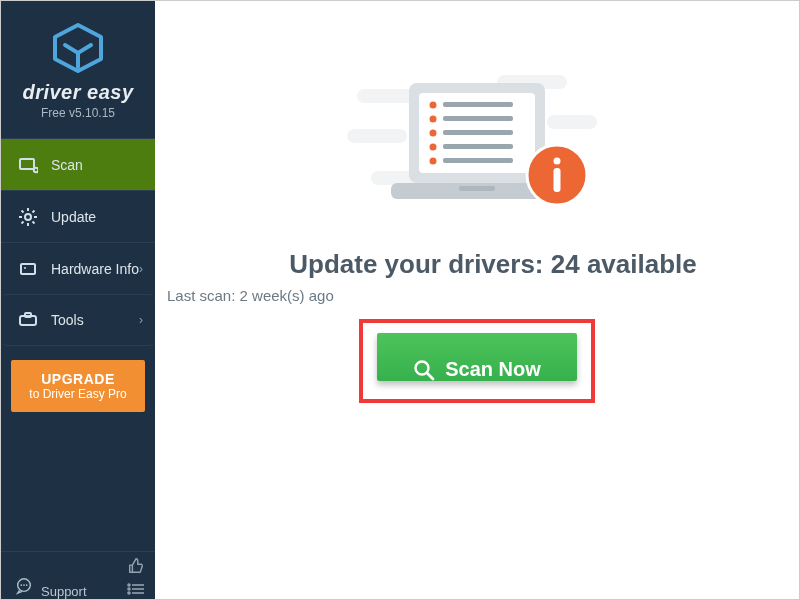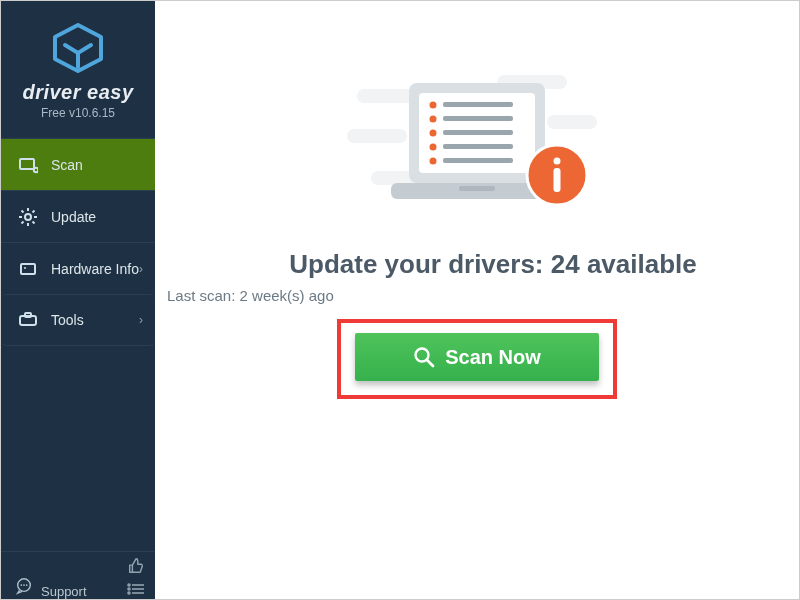--- a/index.html
+++ b/index.html
@@ -138,28 +138,28 @@
     color: #6c7a85;
     padding-left: 12px;
   }
   .scan-wrap {
     position: absolute;
     top: 318px; left: 50%; transform: translateX(-50%);
     border: 4px solid #ef3a38;
     padding: 10px 14px 14px;
   }
   .scan-btn {
-    width: 244px; height: 48px;
+    width: 200px; height: 48px;
     background: linear-gradient(#4fc35a,#35b14d);
     border: none;
     color: #fff;
     font-size: 20px;
     font-weight: 600;
     display: inline-flex;
-    align-items: center;
+    align-items: flex-end;
     justify-content: center;
     gap: 10px;
     cursor: pointer;
     border-radius: 2px;
     box-shadow: 0 4px 6px rgba(0,0,0,.25);
   }
 </style>
 </head>
 <body>
 
@@ -171,21 +171,21 @@
   </div>
 
   <div class="sidebar">
     <div class="brand">
       <svg width="54" height="50" viewBox="0 0 54 50">
         <polygon points="27,2 50,14 50,36 27,48 4,36 4,14" fill="none" stroke="#4ea6dd" stroke-width="4" stroke-linejoin="round"></polygon>
         <polyline points="14,22 27,30 40,22" fill="none" stroke="#4ea6dd" stroke-width="4" stroke-linecap="round"></polyline>
         <line x1="27" y1="30" x2="27" y2="44" stroke="#4ea6dd" stroke-width="4" stroke-linecap="round"></line>
       </svg>
       <div class="brand-name">driver easy</div>
-      <div class="brand-version">Free v10.6.15</div>
+      <div class="brand-version">Free v5.10.15</div>
     </div>
 
     <div class="nav">
       <div class="nav-item active">
         <span class="ico">
           <svg width="20" height="20" viewBox="0 0 20 20">
               <rect x="2" y="4" width="14" height="10" rx="1" fill="none" stroke="#cfe0ea" stroke-width="2"></rect>
               <circle cx="18" cy="15" r="2.2" fill="none" stroke="#cfe0ea" stroke-width="2"></circle>
               <line x1="19.5" y1="16.5" x2="22" y2="19" stroke="#cfe0ea" stroke-width="2"></line>
             </svg>
@@ -225,20 +225,24 @@
           <svg width="20" height="20" viewBox="0 0 20 20">
               <rect x="2" y="6" width="16" height="9" rx="2" fill="none" stroke="#cfe0ea" stroke-width="2"></rect>
               <rect x="7" y="3" width="6" height="4" rx="1" fill="none" stroke="#cfe0ea" stroke-width="2"></rect>
             </svg>
         </span>
         <span>Tools</span>
         <span class="chev">›</span>
       </div>
     </div>
 
+    <div class="upgrade">
+      <span class="u1">UPGRADE</span>
+      <span>to Driver Easy Pro</span>
+    </div>
 
     <div class="sidebar-bottom">
       <span>
         <svg width="18" height="18" viewBox="0 0 20 20">
             <circle cx="10" cy="9" r="7" fill="none" stroke="#a8bcc9" stroke-width="1.6"></circle>
             <circle cx="7" cy="9" r="1" fill="#a8bcc9"></circle>
             <circle cx="10" cy="9" r="1" fill="#a8bcc9"></circle>
             <circle cx="13" cy="9" r="1" fill="#a8bcc9"></circle>
             <path d="M5 15 L3 18 L8 16" fill="none" stroke="#a8bcc9" stroke-width="1.6"></path>
           </svg>

